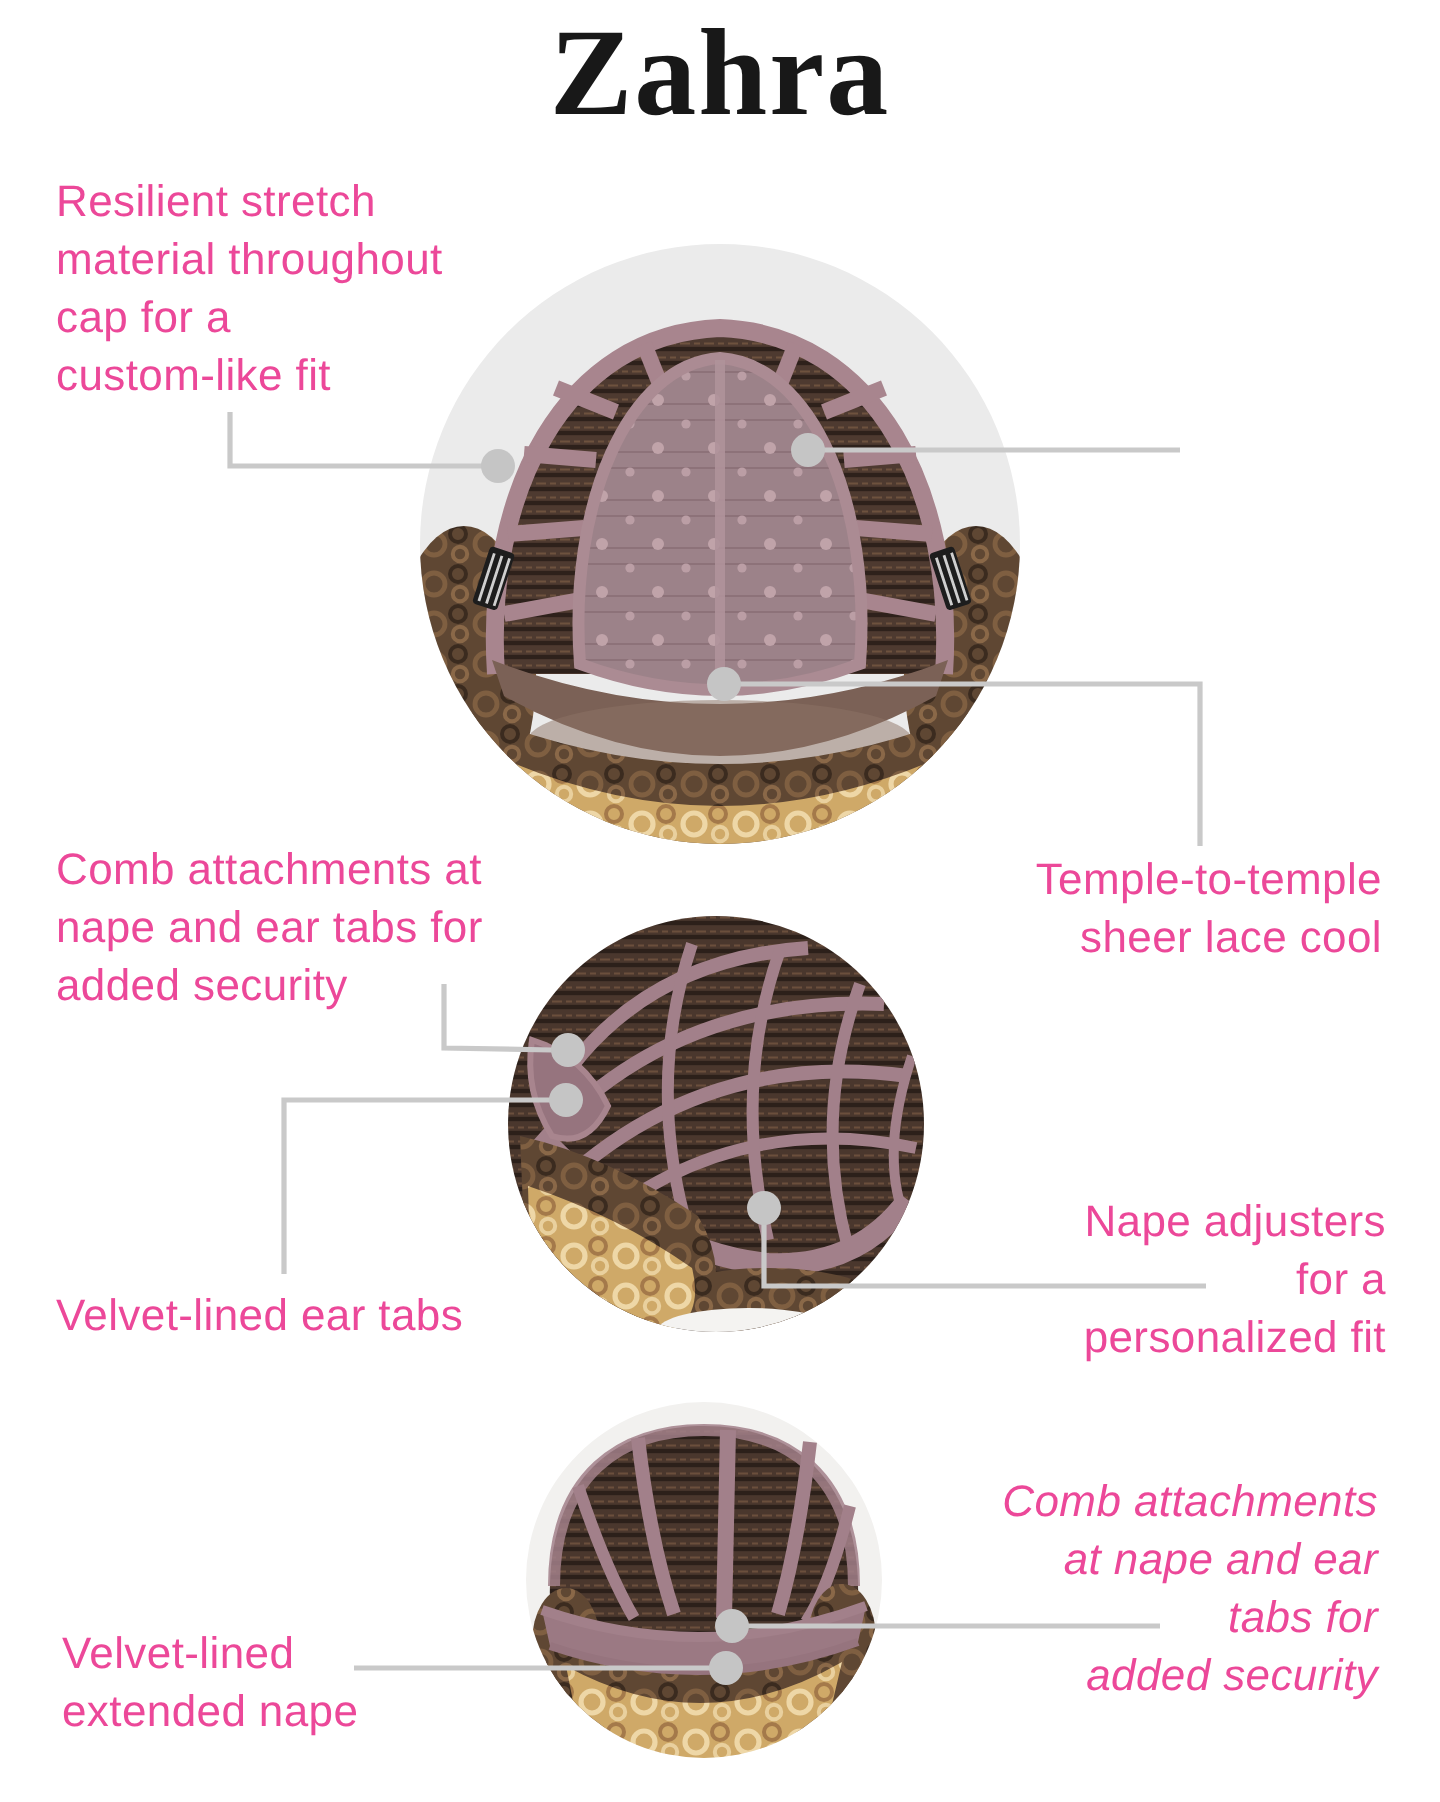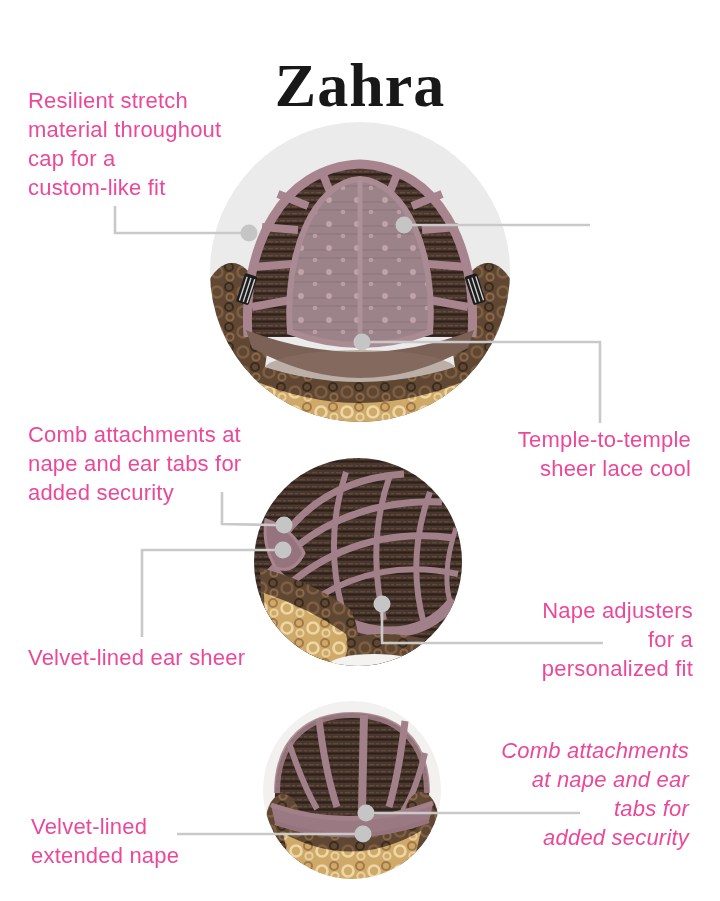--- a/index.html
+++ b/index.html
@@ -1,20 +1,20 @@
 <!DOCTYPE html>
 <html><head>
 <meta charset="utf-8">
 <style>
   html,body{margin:0;padding:0;background:#ffffff;}
   #stage{position:relative;width:720px;height:901px;background:#ffffff;overflow:hidden;
          font-family:"Liberation Sans", sans-serif;}
   .title{position:absolute;top:2px;left:0;width:720px;text-align:center;
          font-family:"Liberation Serif", serif;font-weight:600;font-size:62px;
-         color:#181818;letter-spacing:1px;margin-top:48px;}
+         color:#181818;letter-spacing:1px;}
   .label{position:absolute;font-size:22px;line-height:29px;color:#ec4899;
          white-space:pre-line;letter-spacing:0.2px;}
   .label.left{text-align:left;}
   .label.right{text-align:right;}
   .photo{position:absolute;}
   svg{display:block;}
   #leaders{position:absolute;top:0;left:0;pointer-events:none;}
 </style>
 </head>
 <body>
@@ -213,21 +213,21 @@
 custom-like fit</div>
 
 
   <div class="label left" style="left:28px;top:420px;">Comb attachments at
 nape and ear tabs for
 added security</div>
 
   <div class="label right" style="right:29px;top:425px;">Temple-to-temple
 sheer lace cool</div>
 
-  <div class="label left" style="left:28px;top:643px;">Velvet-lined ear sheer</div>
+  <div class="label left" style="left:28px;top:643px;">Velvet-lined ear tabs</div>
 
   <div class="label right" style="right:27px;top:596px;text-align:right;">Nape adjusters
 for a
 personalized fit</div>
 
   <div class="label left" style="left:31px;top:812px;">Velvet-lined
 extended nape</div>
 
   <div class="label right" style="right:31px;top:736px;font-style:italic;">Comb attachments
 at nape and ear

